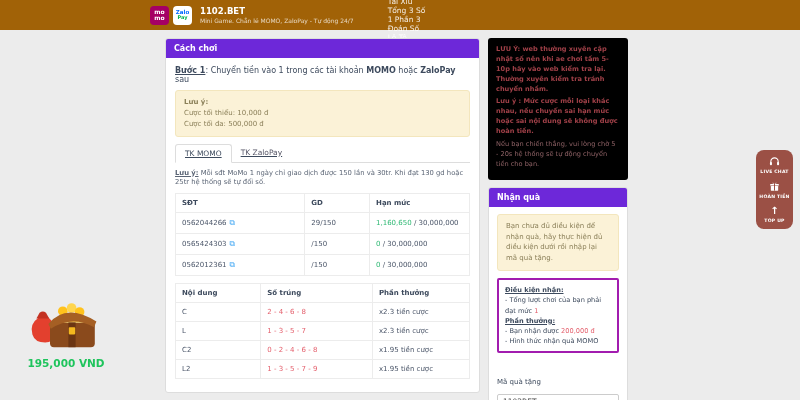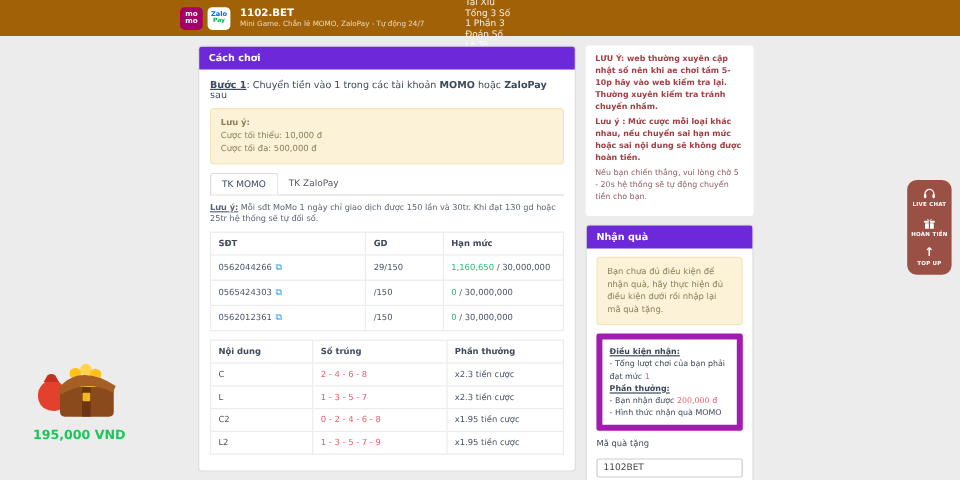--- a/index.html
+++ b/index.html
@@ -28,43 +28,43 @@
   .main-panel { position:absolute; left:165px; top:38px; width:315px;
     background:#fff; border:1px solid #ddd; border-radius:3px; }
   .panel-header { background:#6d28d9; color:#fff; font-size:8px; font-weight:bold;
     padding:5px 8px; border-radius:2px 2px 0 0; }
   .panel-body { padding:8px 9px 6px 9px; }
   .step { font-size:8px; margin-bottom:6px; }
   .step-label { font-weight:bold; text-decoration:underline; }
   .note-box { background:#fbf2d7; border:1px solid #f3e6bd; border-radius:3px;
     padding:6px 8px; font-size:7px; color:#8a7f58; line-height:1.55; margin-bottom:7px; }
   .note-box .nb-bold { font-weight:bold; }
-  .tabs { display:flex; border-bottom:1px solid #ddd; margin-bottom:6px; }
+  .tabs { display:flex; border-bottom:1px solid #ddd; margin-bottom:6px;text-decoration:underline; }
   .tab { font-size:7.5px; padding:4px 9px; color:#556; cursor:pointer; }
   .tab.active { border:1px solid #ddd; border-bottom:1px solid #fff; margin-bottom:-1px;
     border-radius:3px 3px 0 0; color:#3d4a5d; }
   .tbl-note { font-size:6.8px; color:#5b6575; line-height:1.45; margin-bottom:5px; }
   .tbl-note u { font-weight:bold; }
   table { width:100%; border-collapse:collapse; font-size:7px; color:#4a5568; margin-bottom:7px; }
   th, td { border:1px solid #ececec; text-align:left; padding:5px 6px; }
   th { font-weight:bold; color:#3d4a5d; }
   .green { color:#2eb873; }
   .red { color:#e4606d; }
   .copy { color:#2a9cf2; font-size:7.5px; cursor:pointer; margin-left:3px; }
 
   
   .right-col { position:absolute; left:488px; top:38px; width:140px; }
-  .alert-pink { background:#ffffff; border-radius:3px; padding:7px 8px;
+  .alert-pink { background:#000000; border-radius:3px; padding:7px 8px;
     font-size:6.6px; line-height:1.5; color:#8f6266; margin-bottom:7px; }
   .alert-pink p { margin-bottom:3px; }
   .alert-pink .strong { color:#a04048; font-weight:bold; }
   .gift-panel { background:#fff; border:1px solid #ddd; border-radius:3px; margin-bottom:6px; }
   .gift-body { padding:7px 8px; }
-  .cond-box { border:5px solid #a21caf; border-radius:2px; padding:5px 6px;
-    font-size:6.6px; line-height:1.55; margin-bottom:7px; }
+  .cond-box { border:2px solid #a21caf; border-radius:2px; padding:5px 6px;
+    font-size:6.6px; line-height:1.55; margin-bottom:25px; }
   .cond-title { font-weight:bold; text-decoration:underline; }
   .field-label { font-size:7px; margin-bottom:3px; }
   .text-input { width:100%; height:16px; border:1px solid #ccc; border-radius:2px;
     font-size:7.5px; padding:0 5px; color:#444; margin-bottom:6px;
     font-family:"DejaVu Sans",sans-serif; }
 
   
   .side-widget { position:absolute; left:756px; top:150px; width:37px;
     background:rgba(148,66,54,.92); border-radius:8px; padding:6px 0 4px; }
   .widget-item { display:flex; flex-direction:column; align-items:center;

